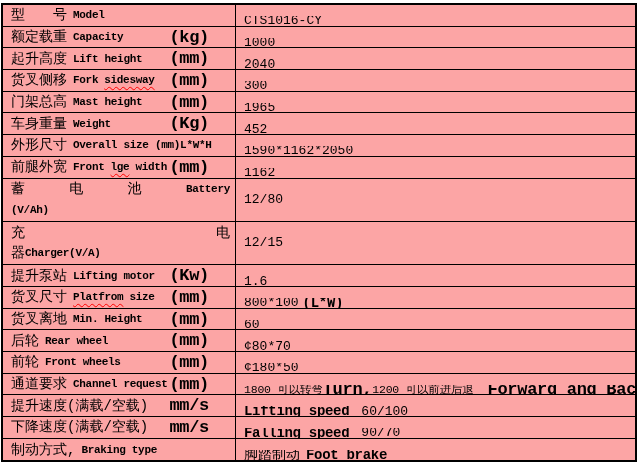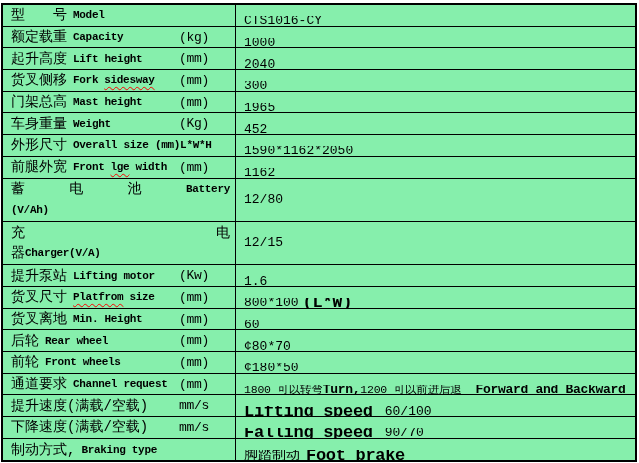--- a/index.html
+++ b/index.html
@@ -1,40 +1,40 @@
 <!DOCTYPE html>
 <html><head>
 <meta charset="utf-8">
 <style>
   html,body{margin:0;padding:0;background:#ffffff;}
   body{width:639px;height:463px;overflow:hidden;color:#000;
        font-family:"Liberation Mono","DejaVu Sans Mono",monospace;}
-  .table{position:absolute;top:3px;left:1px;width:632px;border:2px solid #000;background:#86efac;}
+  .table{position:absolute;top:3px;left:1px;width:632px;border:2px solid #000;background:#fca5a5;}
   .row{display:flex;box-sizing:border-box;height:21.7px;border-bottom:1px solid #000;align-items:stretch;}
   .row.dbl{height:43.4px;}
   .row:last-child{border-bottom:none;}
   .lbl{width:233px;box-sizing:border-box;border-right:1px solid #000;display:flex;
        align-items:center;padding-left:8px;white-space:nowrap;overflow:hidden;}
   .lbl.col{flex-direction:column;justify-content:center;align-items:stretch;}
   .l1,.l2{display:flex;align-items:center;height:20.5px;}
   .l1.just{justify-content:space-between;padding-right:5px;}
   .val{flex:1;display:flex;align-items:center;padding-left:8px;font-size:13px;
        white-space:nowrap;overflow:hidden;margin-top:11px;}
   .val.top{align-items:flex-start;padding-top:2px;}
   .zh{font-size:14px;}
   .en{font-weight:bold;font-size:11px;letter-spacing:-0.3px;margin-left:6px;}
   .en.nm{margin-left:0;text-align:center;}
-  .unit{font-weight:normal;font-size:13px;letter-spacing:-0.3px;margin-left:auto;margin-right:26px;}
+  .unit{font-weight:bold;font-size:17px;letter-spacing:-0.3px;margin-left:auto;margin-right:26px;}
   .sq{text-decoration:underline wavy #ff0000 1px;text-underline-offset:3px;}
-  .vbold{font-weight:bold;font-size:17px;letter-spacing:-0.3px;}
+  .vbold{font-weight:bold;font-size:14px;letter-spacing:-0.3px;}
   .vnum{margin-left:12px;}
   .vb2{margin-left:4px;}
   .vb6{margin-left:6px;}
   .chan{font-size:11.5px;letter-spacing:-0.2px;}
-  .chan .vbold{font-size:13px;text-align:right;}
+  .chan .vbold{font-size:17px;text-align:right;}
   .v4gap{margin-left:14px;}
   .chg-name{margin-left:16px;}
   .chg-unit{margin-left:auto;margin-right:56px;}
 </style>
 </head>
 <body>
 
 <div class="table">
 
   <div class="row">

